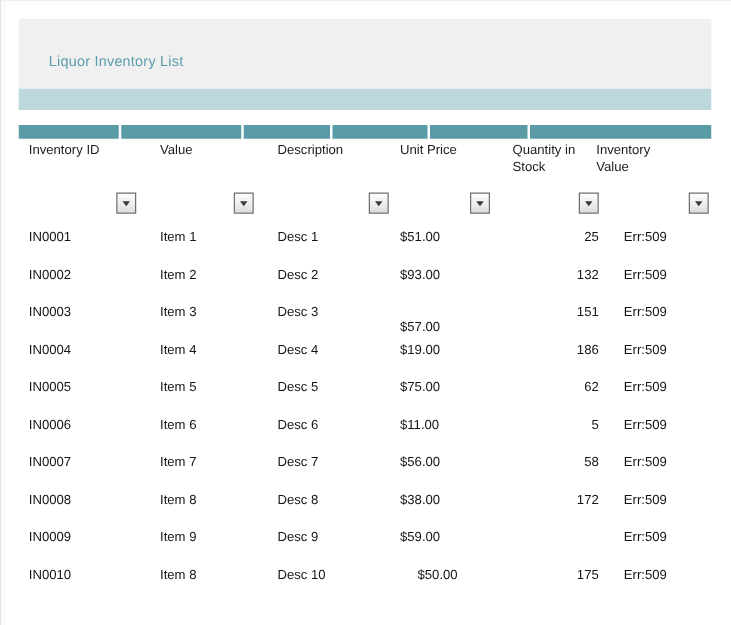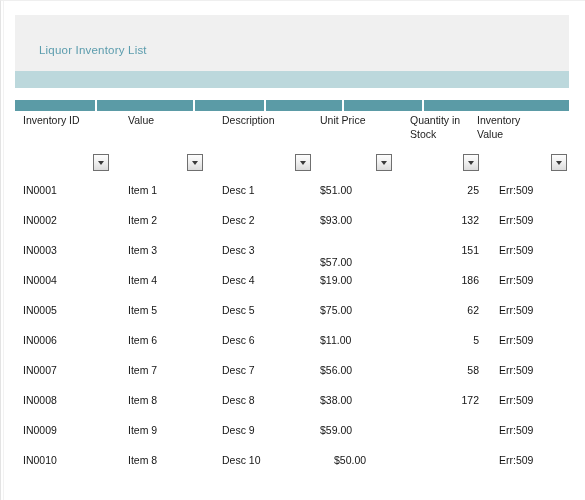--- a/index.html
+++ b/index.html
@@ -241,17 +241,18 @@
         <div class="cell" style="left: 127px;">Item 9</div>
         <div class="cell" style="left: 221px;">Desc 9</div>
         <div class="cell" style="left: 319px;">$59.00</div>
         <div class="cell" style="left: 498px;">Err:509</div>
       </div>
       <div class="row">
         <div class="cell" style="left: 22px;">IN0010</div>
         <div class="cell" style="left: 127px;">Item 8</div>
         <div class="cell" style="left: 221px;">Desc 10</div>
         <div class="cell" style="left: 333px;">$50.00</div>
+        <div class="cell num" style="left: 0px; width: 478px;">175</div>
         <div class="cell" style="left: 498px;">Err:509</div>
       </div>
     </div>
 
 </div>
 
 </body></html>

